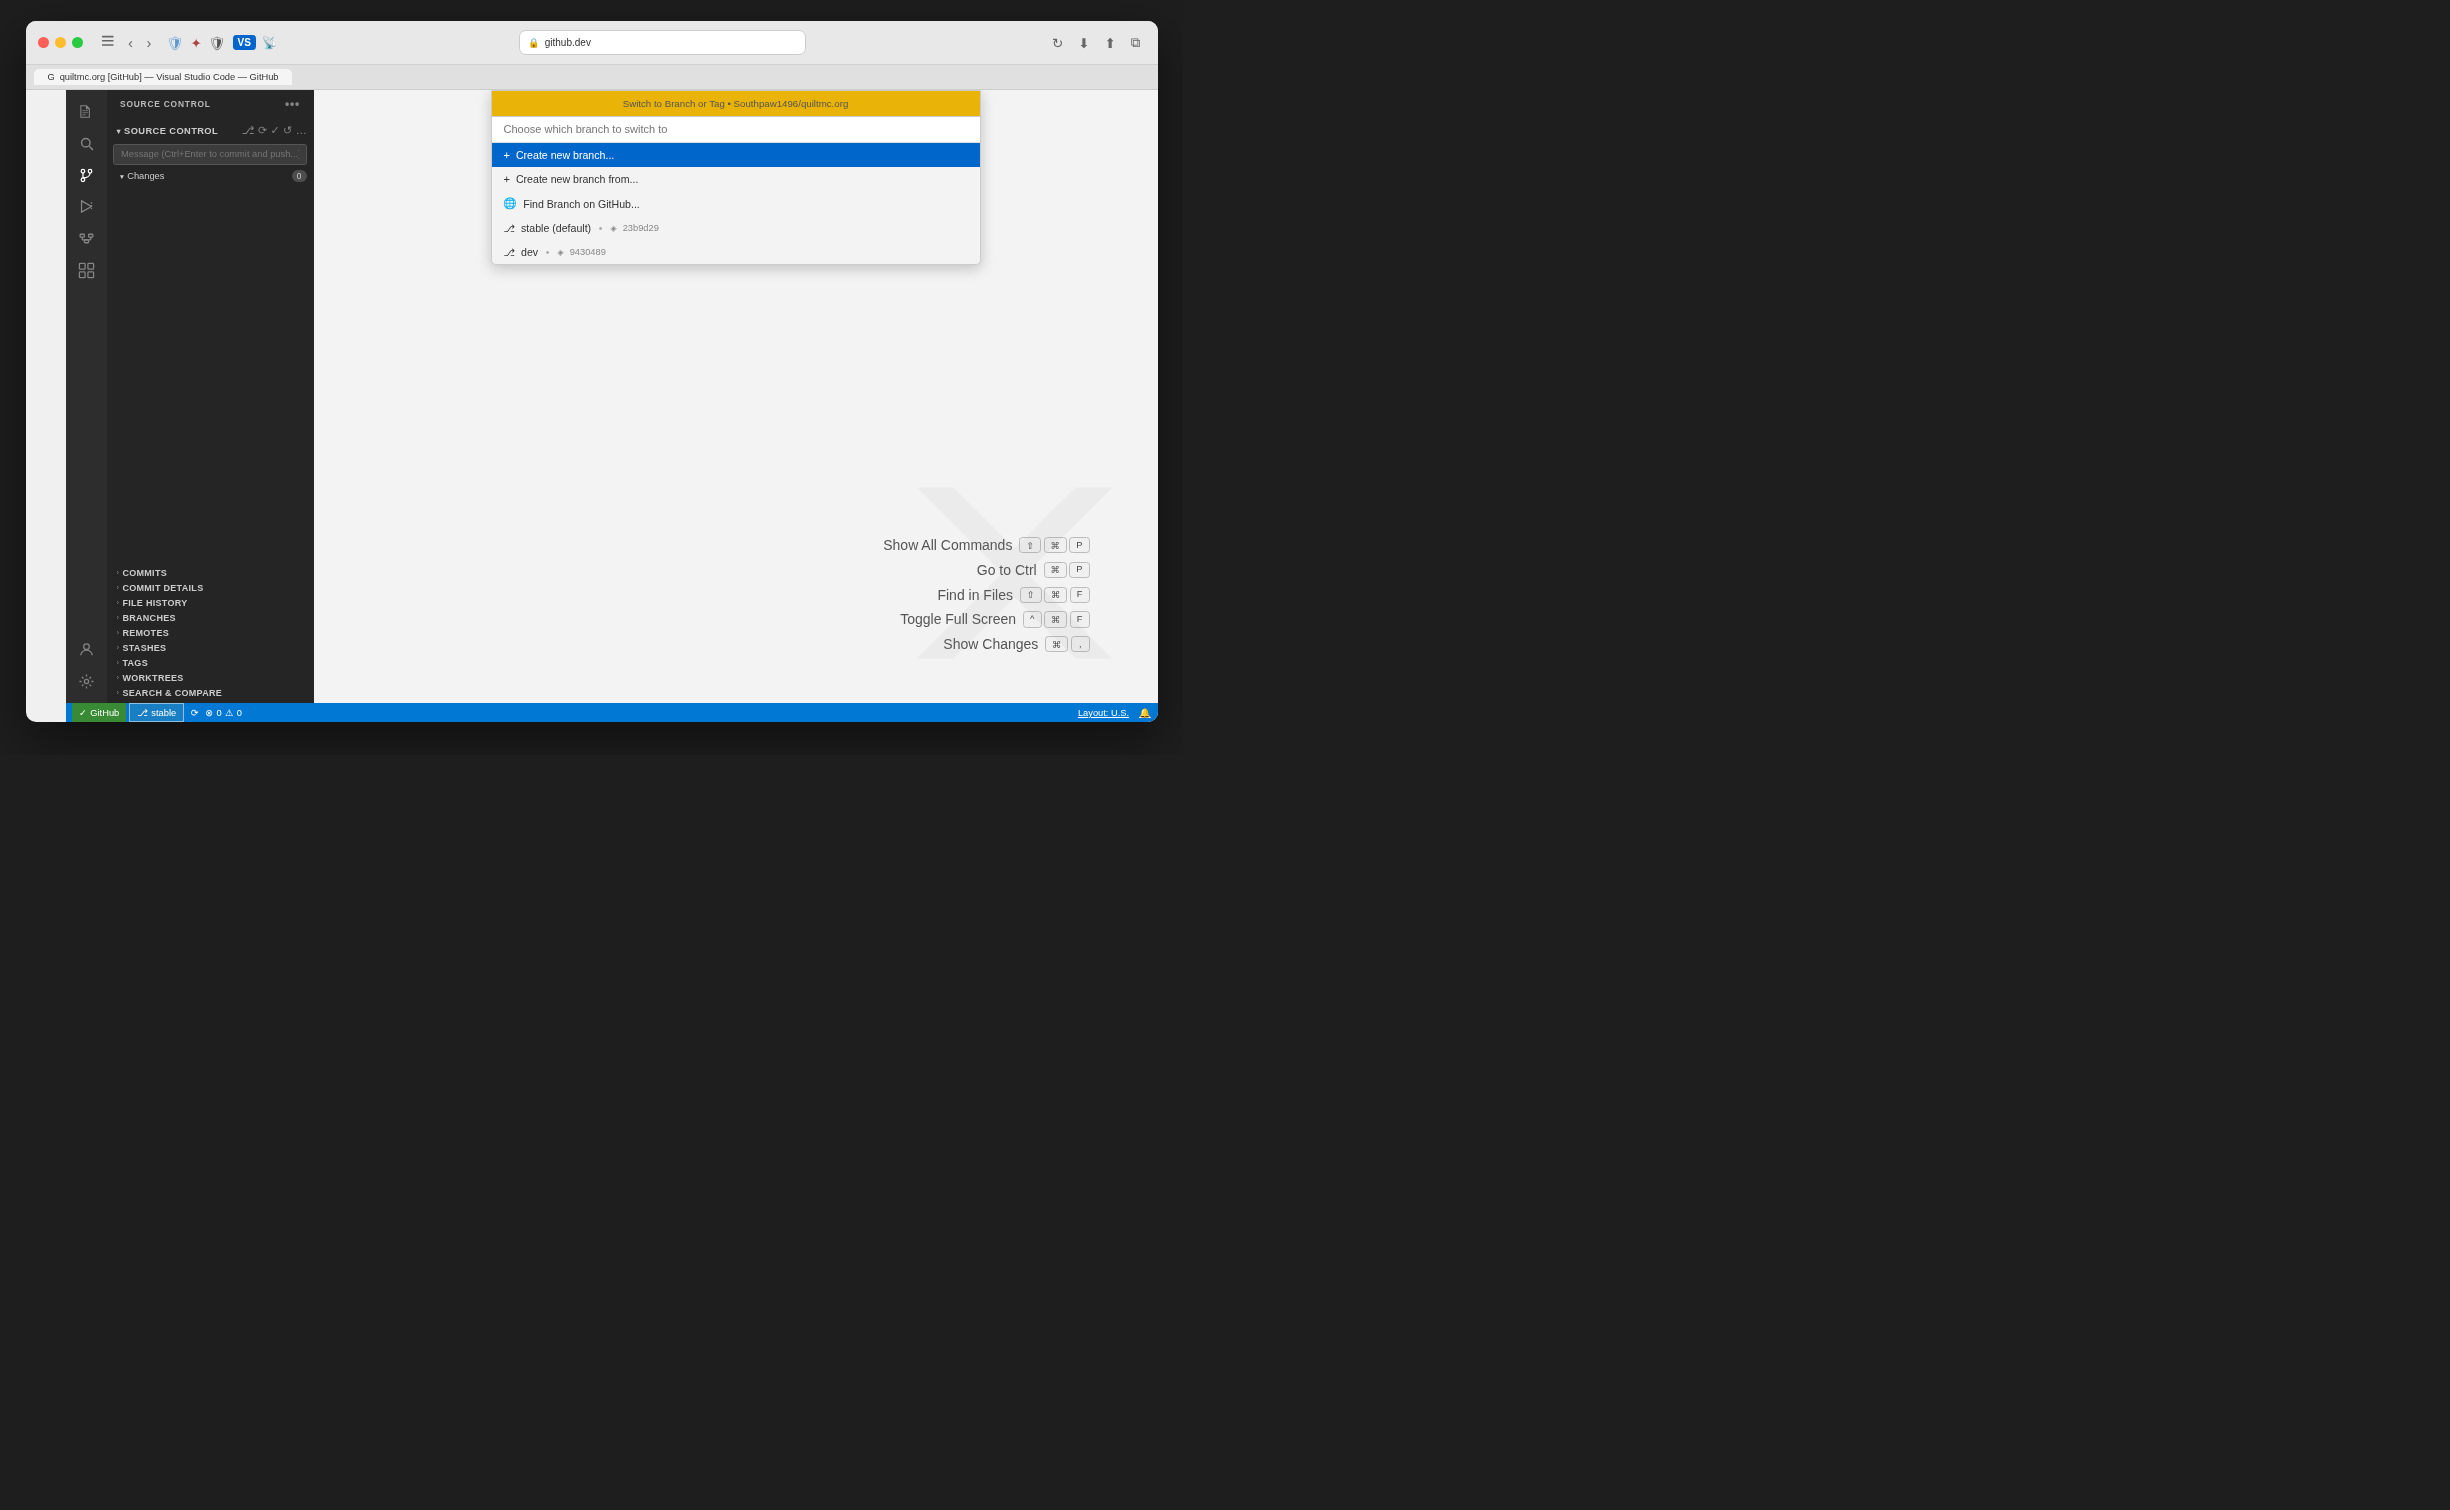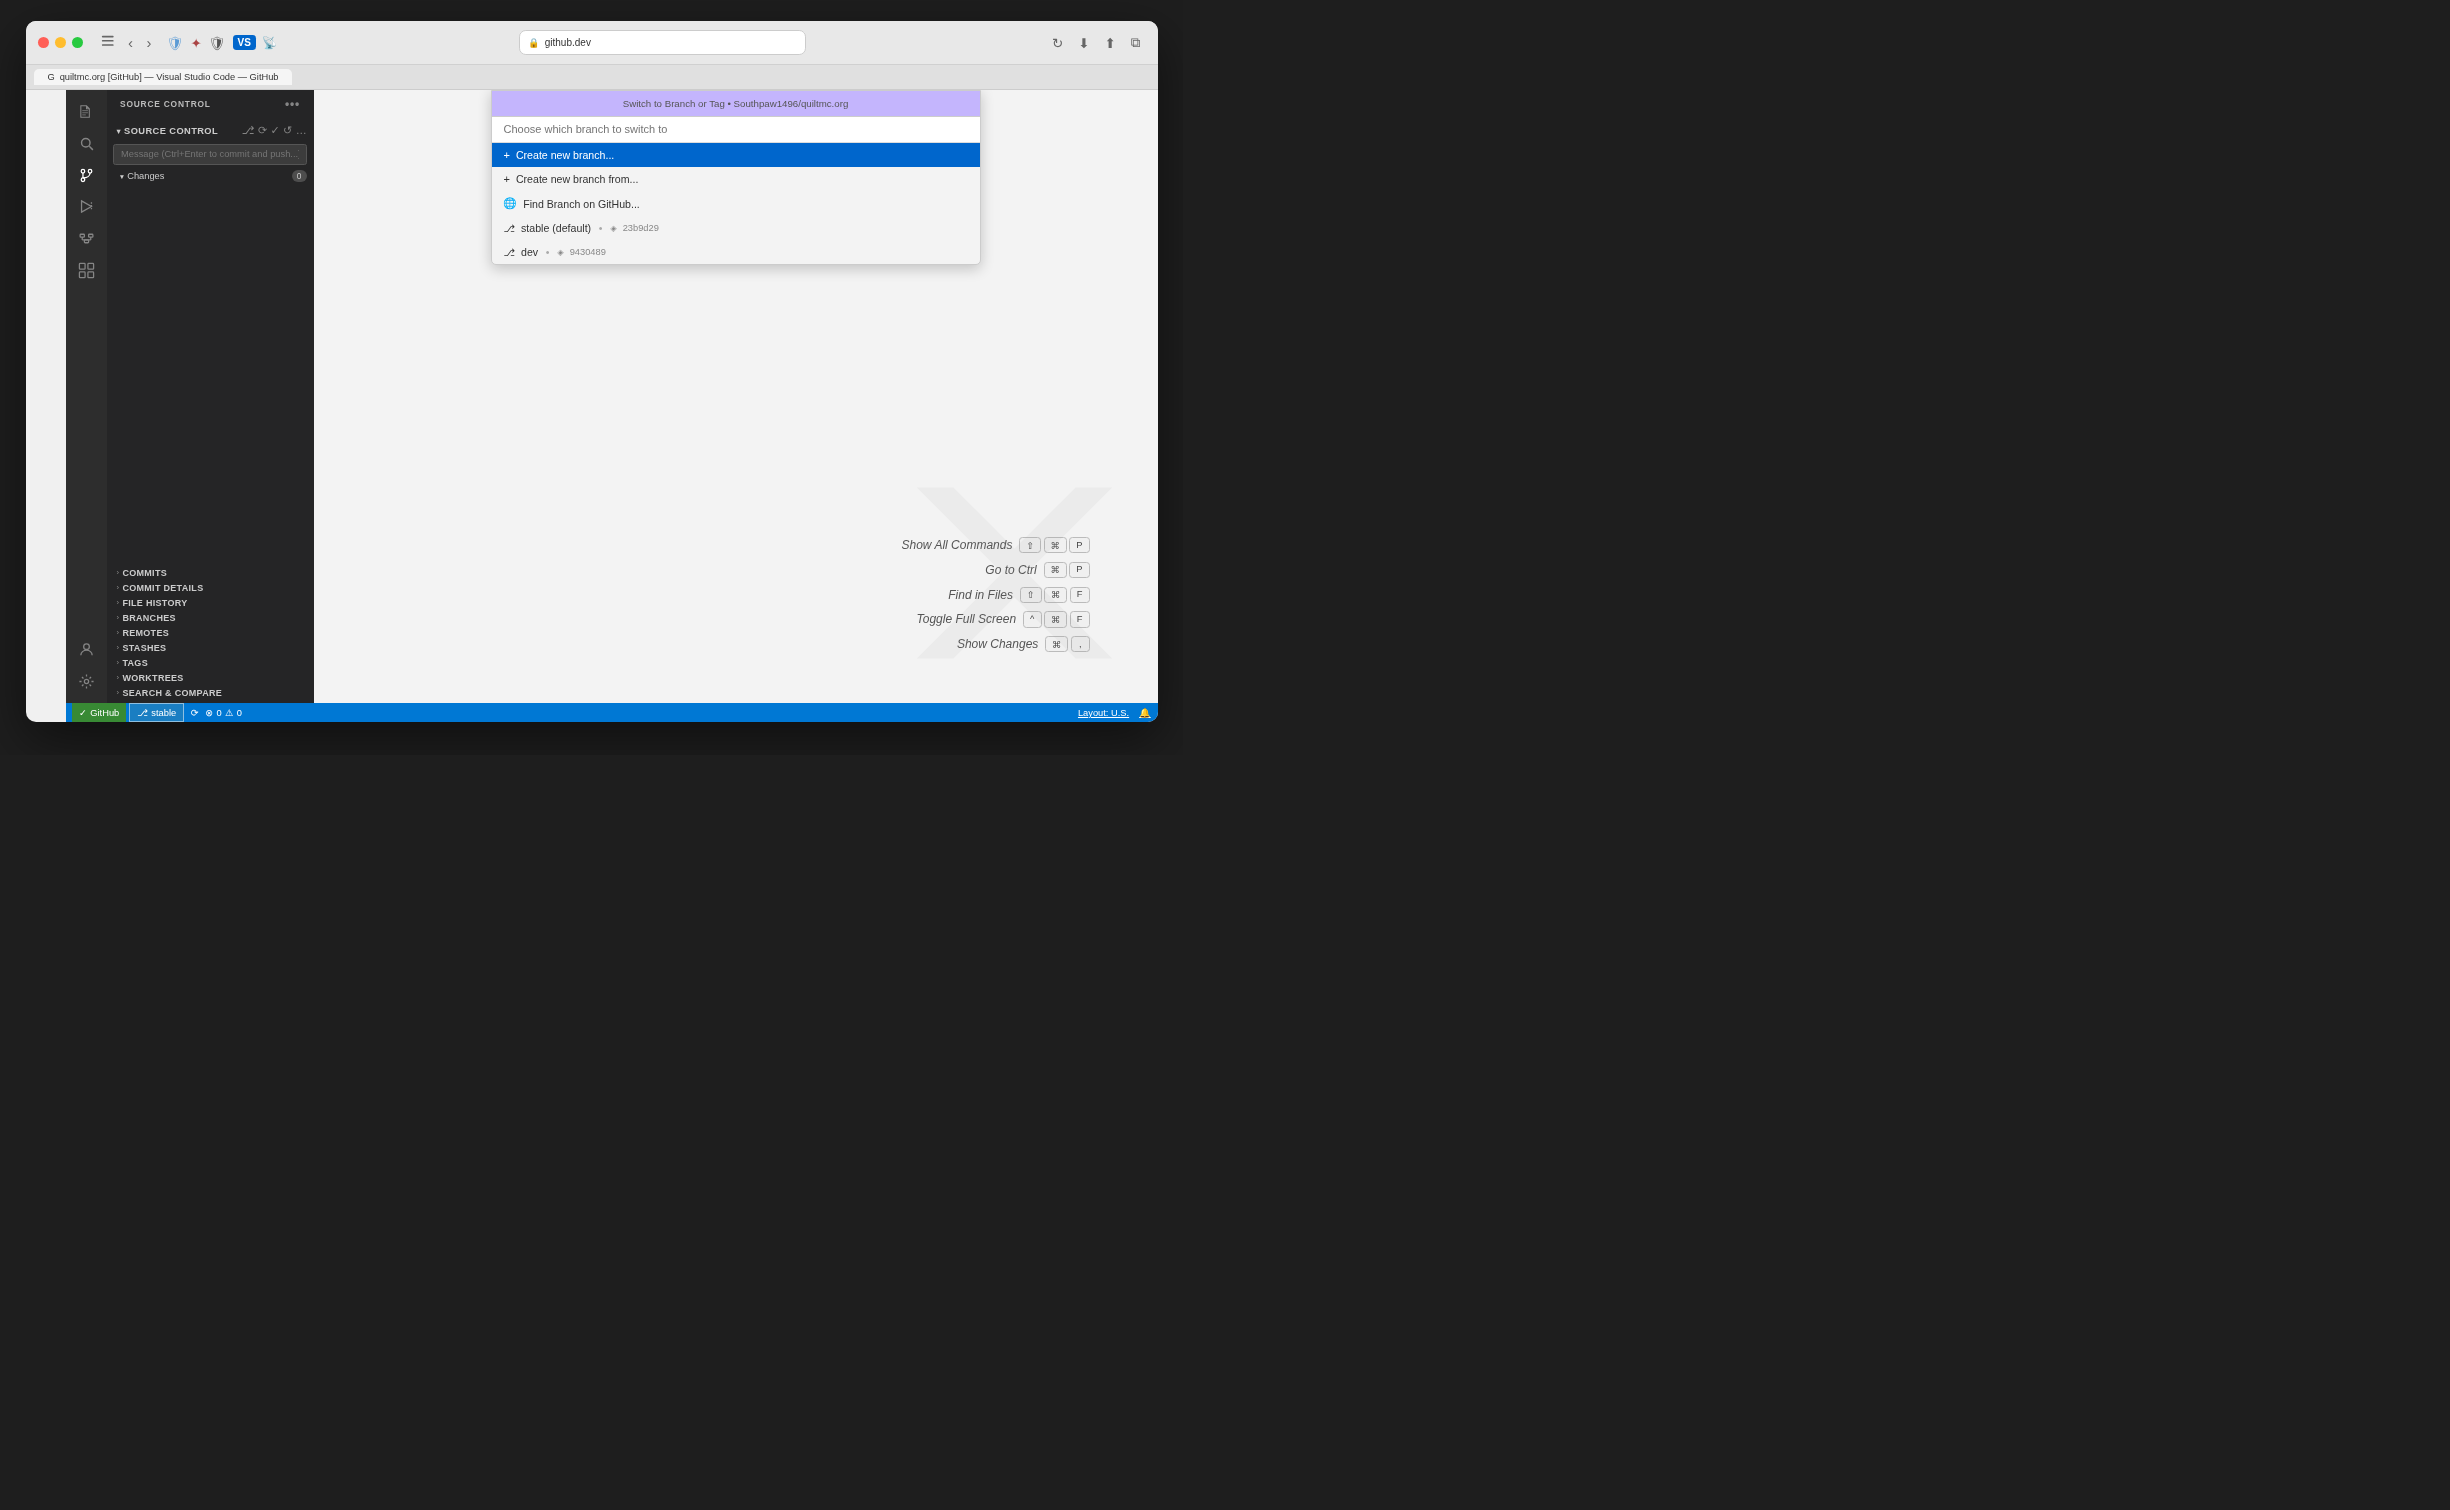--- a/index.html
+++ b/index.html
@@ -319,21 +319,21 @@
 
     .branch-switcher-panel {
       background: #f3f3f3;
       width: 490px;
       border: 0.8px solid #ccc;
       box-shadow: 0 3.4px 13.5px rgba(0,0,0,0.2);
       border-radius: 0 0 5px 5px;
     }
 
     .branch-switcher-header {
-      background: #c4b5fd;
+      background: #eab308;
       padding: 6.8px 13.5px;
       font-size: 9.7px;
       color: #555;
       text-align: center;
       border-bottom: 0.8px solid #ccc;
     }
 
     .branch-search-input {
       width: 100%;
       padding: 6.8px 12px;
@@ -378,22 +378,21 @@
       display: flex;
       align-items: center;
       justify-content: flex-end;
       gap: 6.8px;
       font-size: 10px;
       color: #666;
     }
 
     .shortcut-label {
       color: #555;
-      font-size: 12px;
-      font-style: italic;
+      font-size: 14px;
     }
 
     .shortcut-keys {
       display: flex;
       gap: 2.5px;
     }
 
     .key {
       background: #f0f0f0;
       border: 0.8px solid #bbb;

